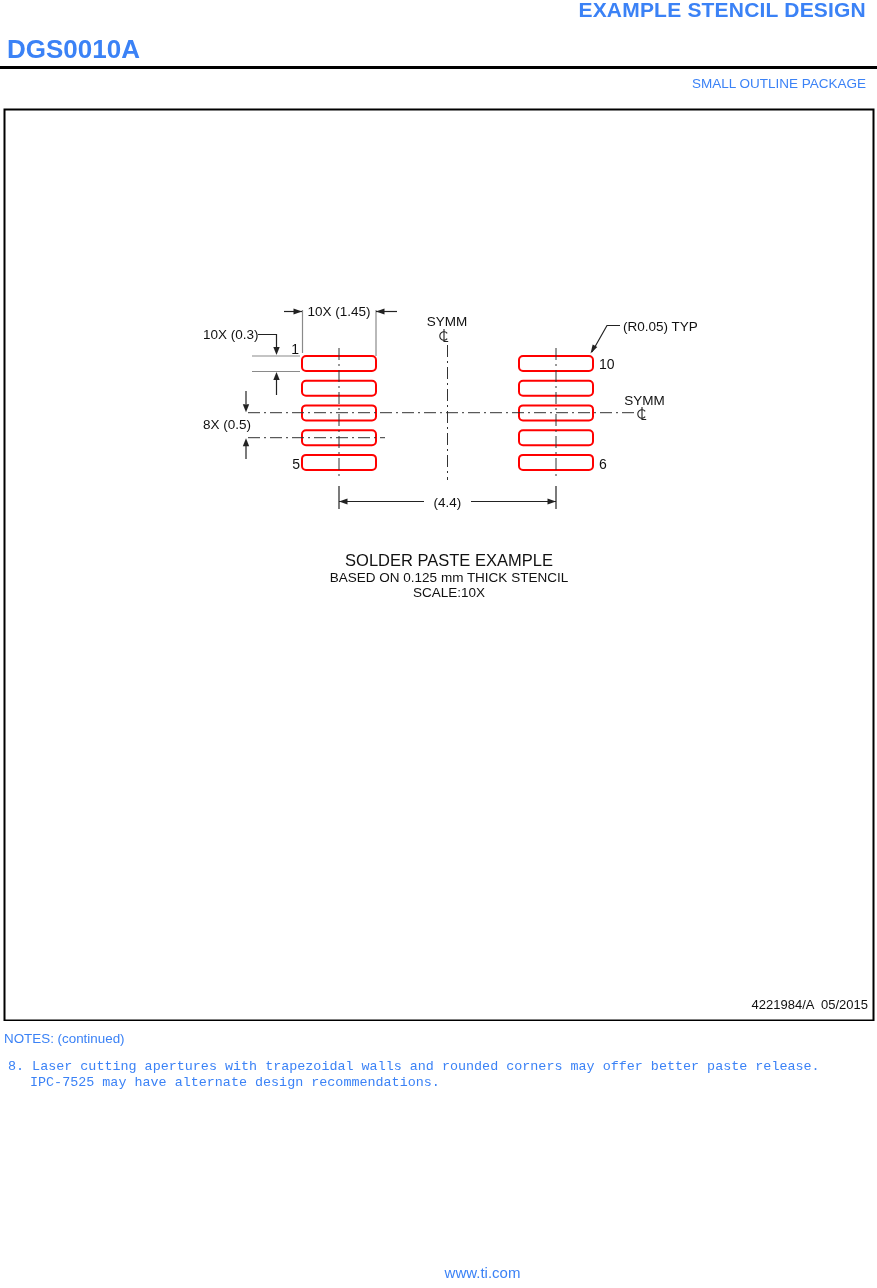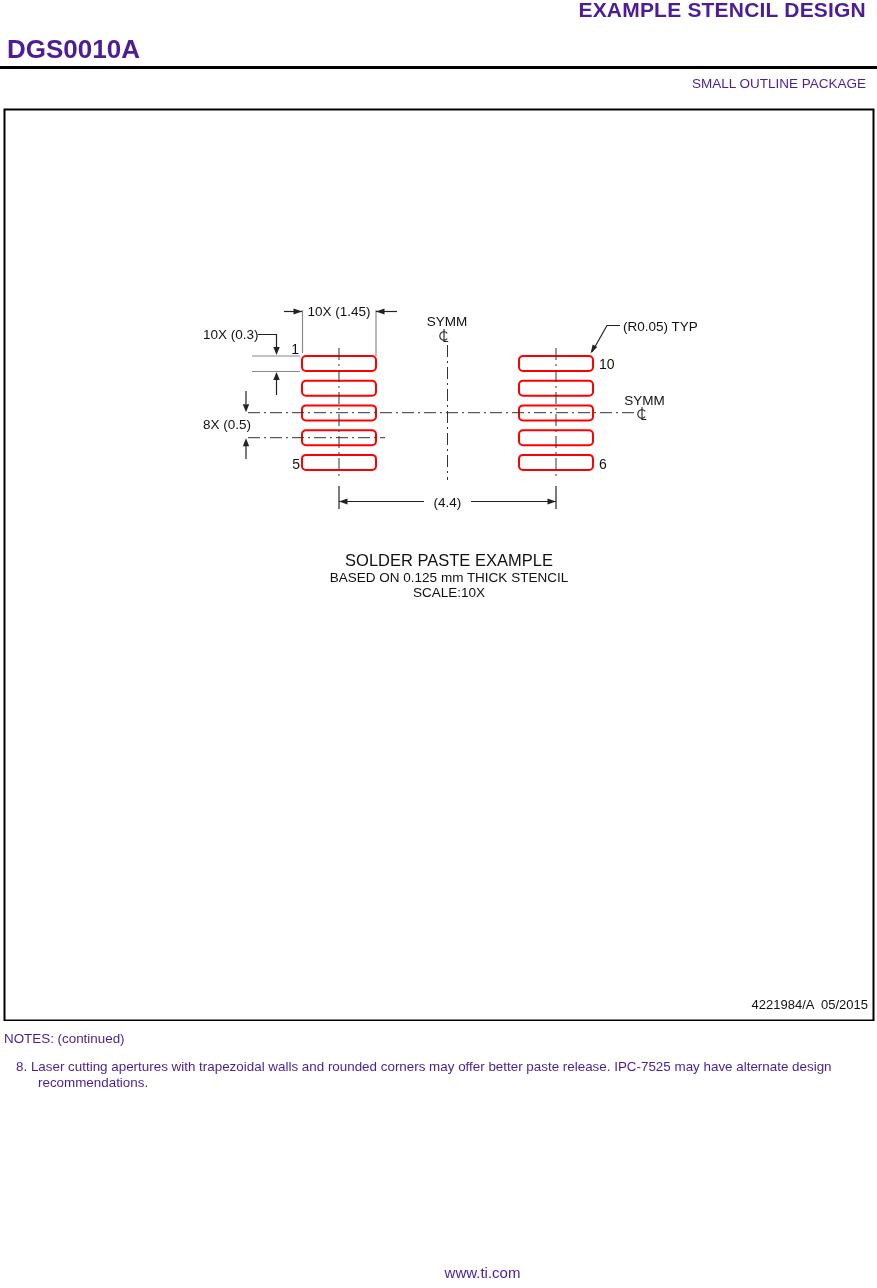--- a/index.html
+++ b/index.html
@@ -1,18 +1,18 @@
 <!DOCTYPE html>
 <html><head>
 <meta charset="utf-8">
 <style>
   html,body { margin:0; padding:0; background:#ffffff; }
   #page {
     position:relative; width:877px; height:1288px; background:#fff;
-    font-family:"Liberation Sans", sans-serif; color:#4c1d95; overflow:hidden;
+    font-family:"Liberation Sans", sans-serif; color:#3b82f6; overflow:hidden;
   }
   .abs { position:absolute; }
   .hdr-title   { top:-2px; right:11px; font-size:21px; font-weight:bold; letter-spacing:.2px; }
   .hdr-part    { top:34px; left:7px;  font-size:26px; font-weight:bold; }
   .hdr-desc    { top:40px; right:10px; font-size:20px; font-weight:bold; }
   .hdr-rule    { top:66px; left:0; width:877px; height:3px; background:#000; }
   .hdr-family  { top:76px; right:11px; font-size:13.5px; }
 
   svg text { font-family:"Liberation Sans", sans-serif; fill:#111; }
   .t   { font-size:13.5px; }
@@ -22,21 +22,21 @@
   .docnum { font-size:13px; white-space:pre; }
   .frame { fill:none; stroke:#000; stroke-width:2; }
   .pad { fill:none; stroke-width:2; }
   .cl  { stroke:#333; stroke-width:1; fill:none; stroke-dasharray:12 4 2 4; }
   .dim { stroke:#222; stroke-width:1.2; fill:none; }
   .ext { stroke:#8a8a8a; stroke-width:1.2; fill:none; }
   .arr { fill:#222; stroke:none; }
   .clsym { stroke:#222; stroke-width:1.1; fill:none; }
 
   .notes-heading { top:1031px; left:4px; font-size:13.4px; }
-  .notes-list { top:1059px; left:16px; width:843px; font-size:13.4px; line-height:16.2px; }
+  .notes-list { top:1059px; left:8px; width:843px; font-size:13.4px; line-height:16.2px;font-family:Liberation Mono, monospace; }
   .note { padding-left:22px; text-indent:-22px; }
   .footer-url { top:1264px; left:0; width:877px; text-align:center; font-size:15px;margin-left:44px; }
 </style>
 </head>
 <body>
 
 <div id="page">
 
   <div class="abs hdr-title">EXAMPLE STENCIL DESIGN</div>
   <div class="abs hdr-part">DGS0010A</div>

